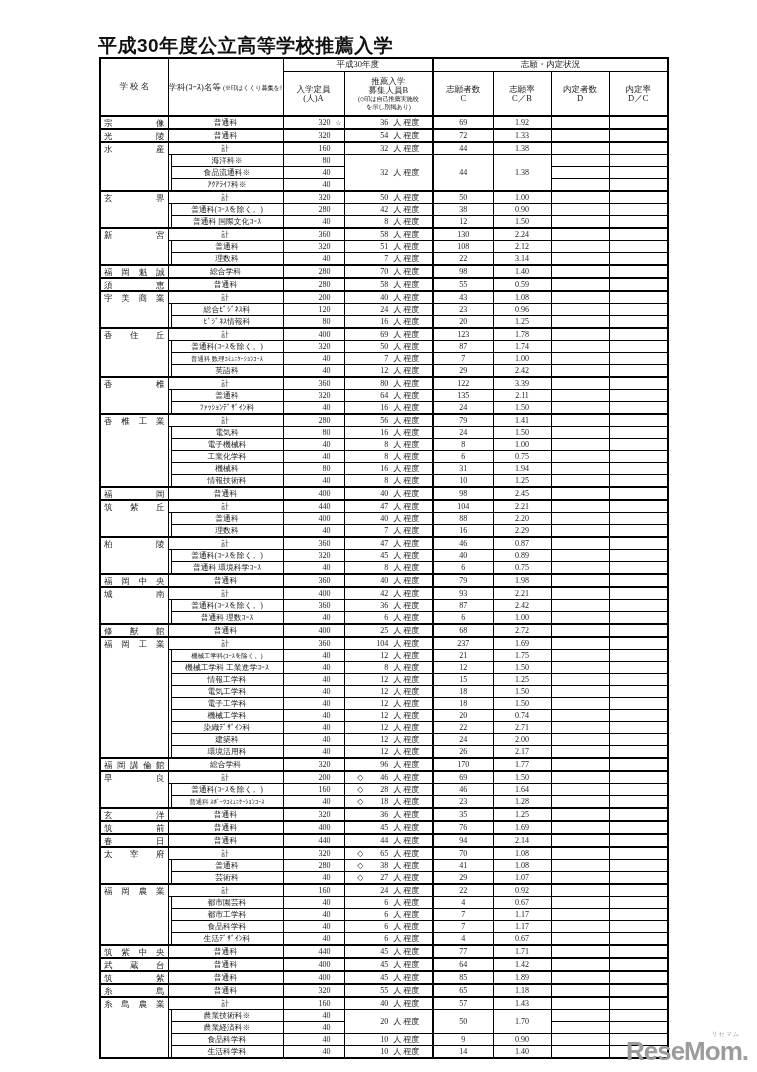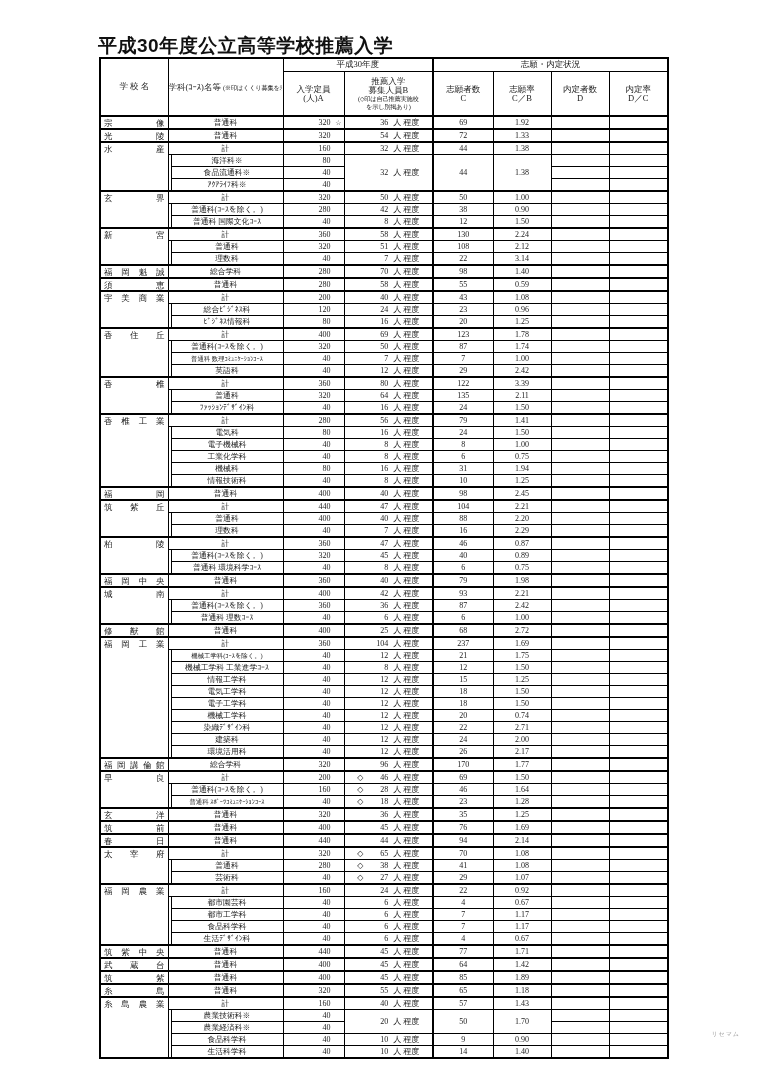--- a/index.html
+++ b/index.html
@@ -1490,13 +1490,14 @@
         <td class="c sep" rowspan="1">14</td>
         <td class="r" rowspan="1">1.40</td>
         <td class="dn"></td>
         <td class="dcn"></td>
       </tr>
     </tbody>
 </table>
 
 <div class="logo">
   <span class="logo-ruby">リセマム</span>
+  <span class="logo-text">ReseMom.</span>
 </div>
 
 </body></html>

